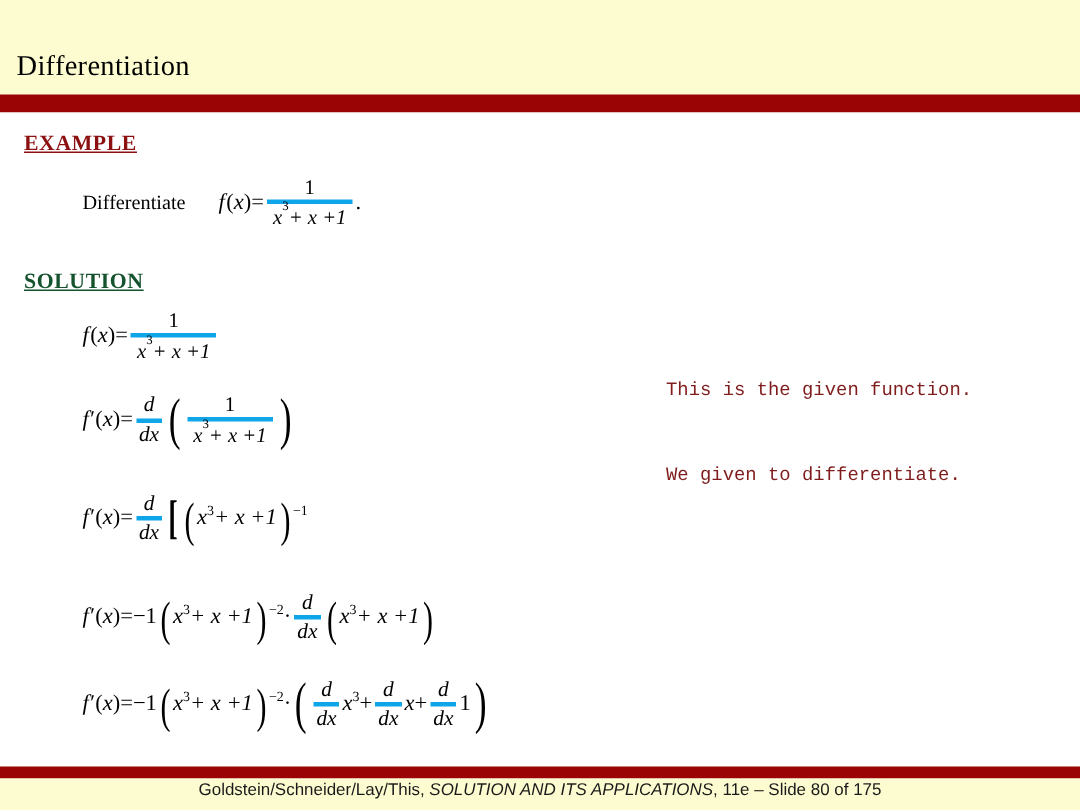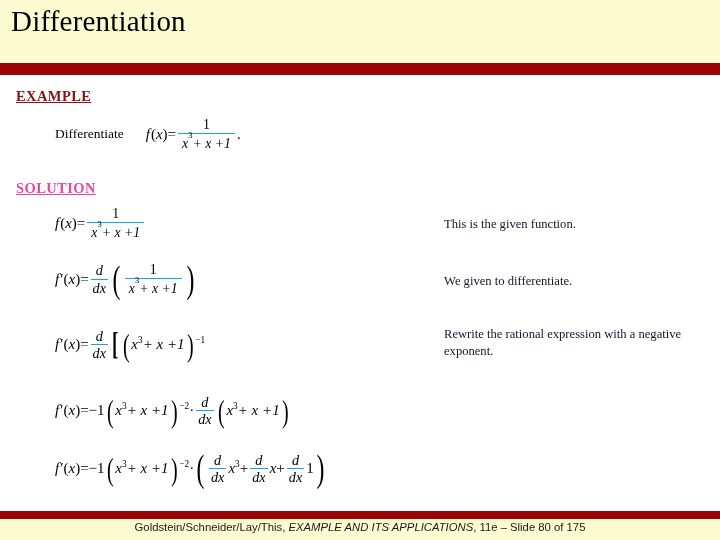--- a/index.html
+++ b/index.html
@@ -19,22 +19,22 @@
   .header-band {
     position: absolute;
     left: 0; top: 0;
     width: 720px;
     height: 63px;
     background: #fdfbd0;
   }
   .slide-title {
     position: absolute;
     left: 11px;
-    top: 4px;
-    font-size: 29px;
+    top: 28px;
+    font-size: 19px;
     line-height: 34px;
     color: #000000;
     font-family: "Liberation Serif", "DejaVu Serif", serif;
     letter-spacing: 0.2px;
     white-space: nowrap;
   }
   .header-rule {
     position: absolute;
     left: 0; top: 63px;
     width: 720px;
@@ -61,21 +61,21 @@
     white-space: nowrap;
   }
   .section-head.example {
     left: 16px;
     top: 13px;
     color: #8c1010;
   }
   .section-head.solution {
     left: 16px;
     top: 105px;
-    color: #ec4899;
+    color: #14532d;
   }
 
   
   .prompt-row {
     position: absolute;
     left: 55px;
     top: 43px;
     display: flex;
     align-items: center;
     white-space: nowrap;
@@ -115,21 +115,21 @@
     vertical-align: middle;
     margin: 0 2px;
     line-height: 1;
   }
   .frac .num {
     padding: 0 4px 1px 4px;
     font-size: 0.92em;
   }
   .frac .den {
     padding: 1px 4px 0 4px;
-    border-top: 1px solid #0ea5e9;
+    border-top: 3px solid #0ea5e9;
     font-size: 0.92em;
     font-style: italic;
   }
   .frac.ddx .num,
   .frac.ddx .den {
     font-style: italic;
     font-size: 0.95em;
     padding-left: 2px;
     padding-right: 2px;
   }
@@ -156,22 +156,23 @@
 
   .eqrow { position: absolute; }
 
   
   .note {
     position: absolute;
     left: 444px;
     width: 258px;
     font-size: 12.6px;
     line-height: 17px;
-    color: #0f172a;
-    font-family: Liberation Serif, serif;
+    color: #7f1d1d;
+    font-family: Liberation Mono, monospace;
+    margin-top: 36px;
   }
   .note .it { font-style: italic; }
   .note .sup3 {
     font-size: 0.72em;
     vertical-align: super;
     position: relative;
     top: -0.22em;
   }
 
   
@@ -353,24 +354,23 @@
       </span>
       <span>1</span>
       <span class="paren">)</span>
     </span>
   </div>
 
   <div class="note" style="top:141px;">This is the given function.</div>
 
   <div class="note" style="top:198px;">We given to differentiate.</div>
 
-  <div class="note" style="top:251px;">Rewrite the rational expression with a negative exponent.</div>
 
 
 
 </div>
 
 <div class="footer-rule"></div>
 <div class="footer-band"></div>
 <div class="footer-text">
   <span>Goldstein/Schneider/Lay/This,</span>
-  <span class="bookname">EXAMPLE AND ITS APPLICATIONS</span><span>, 11e – Slide 80 of 175</span>
+  <span class="bookname">SOLUTION AND ITS APPLICATIONS</span><span>, 11e – Slide 80 of 175</span>
 </div>
 
 </body></html>

